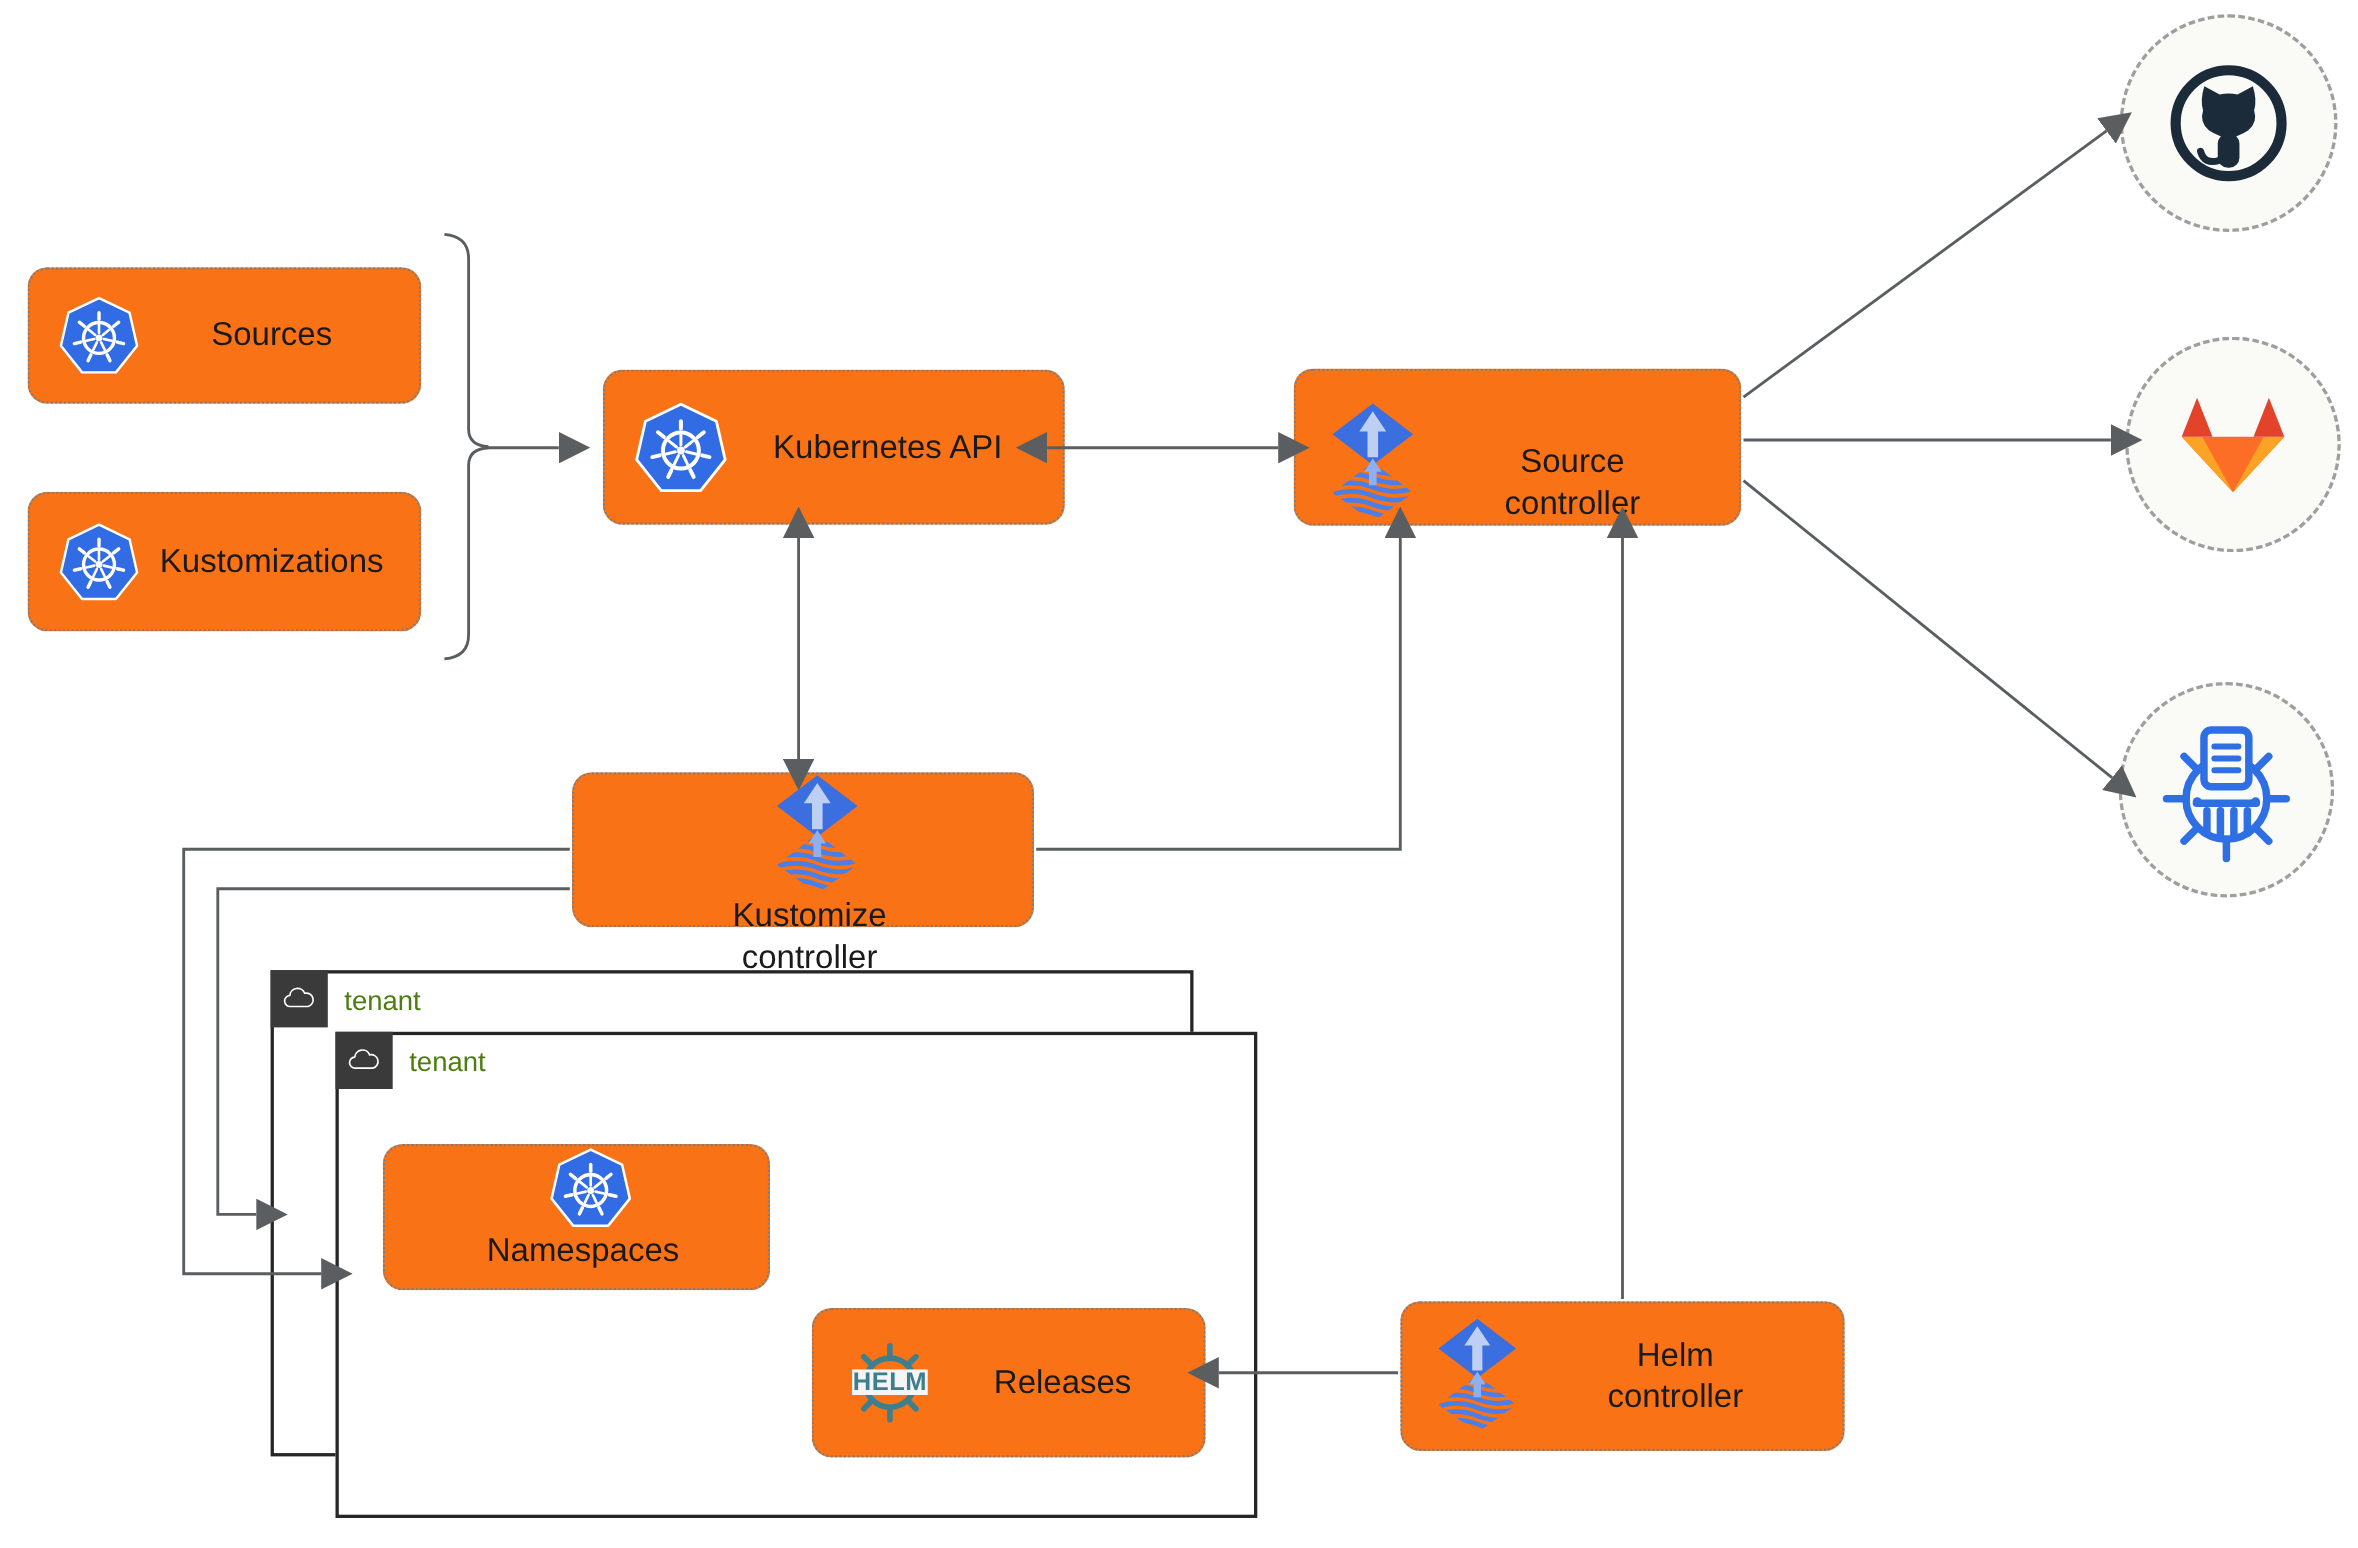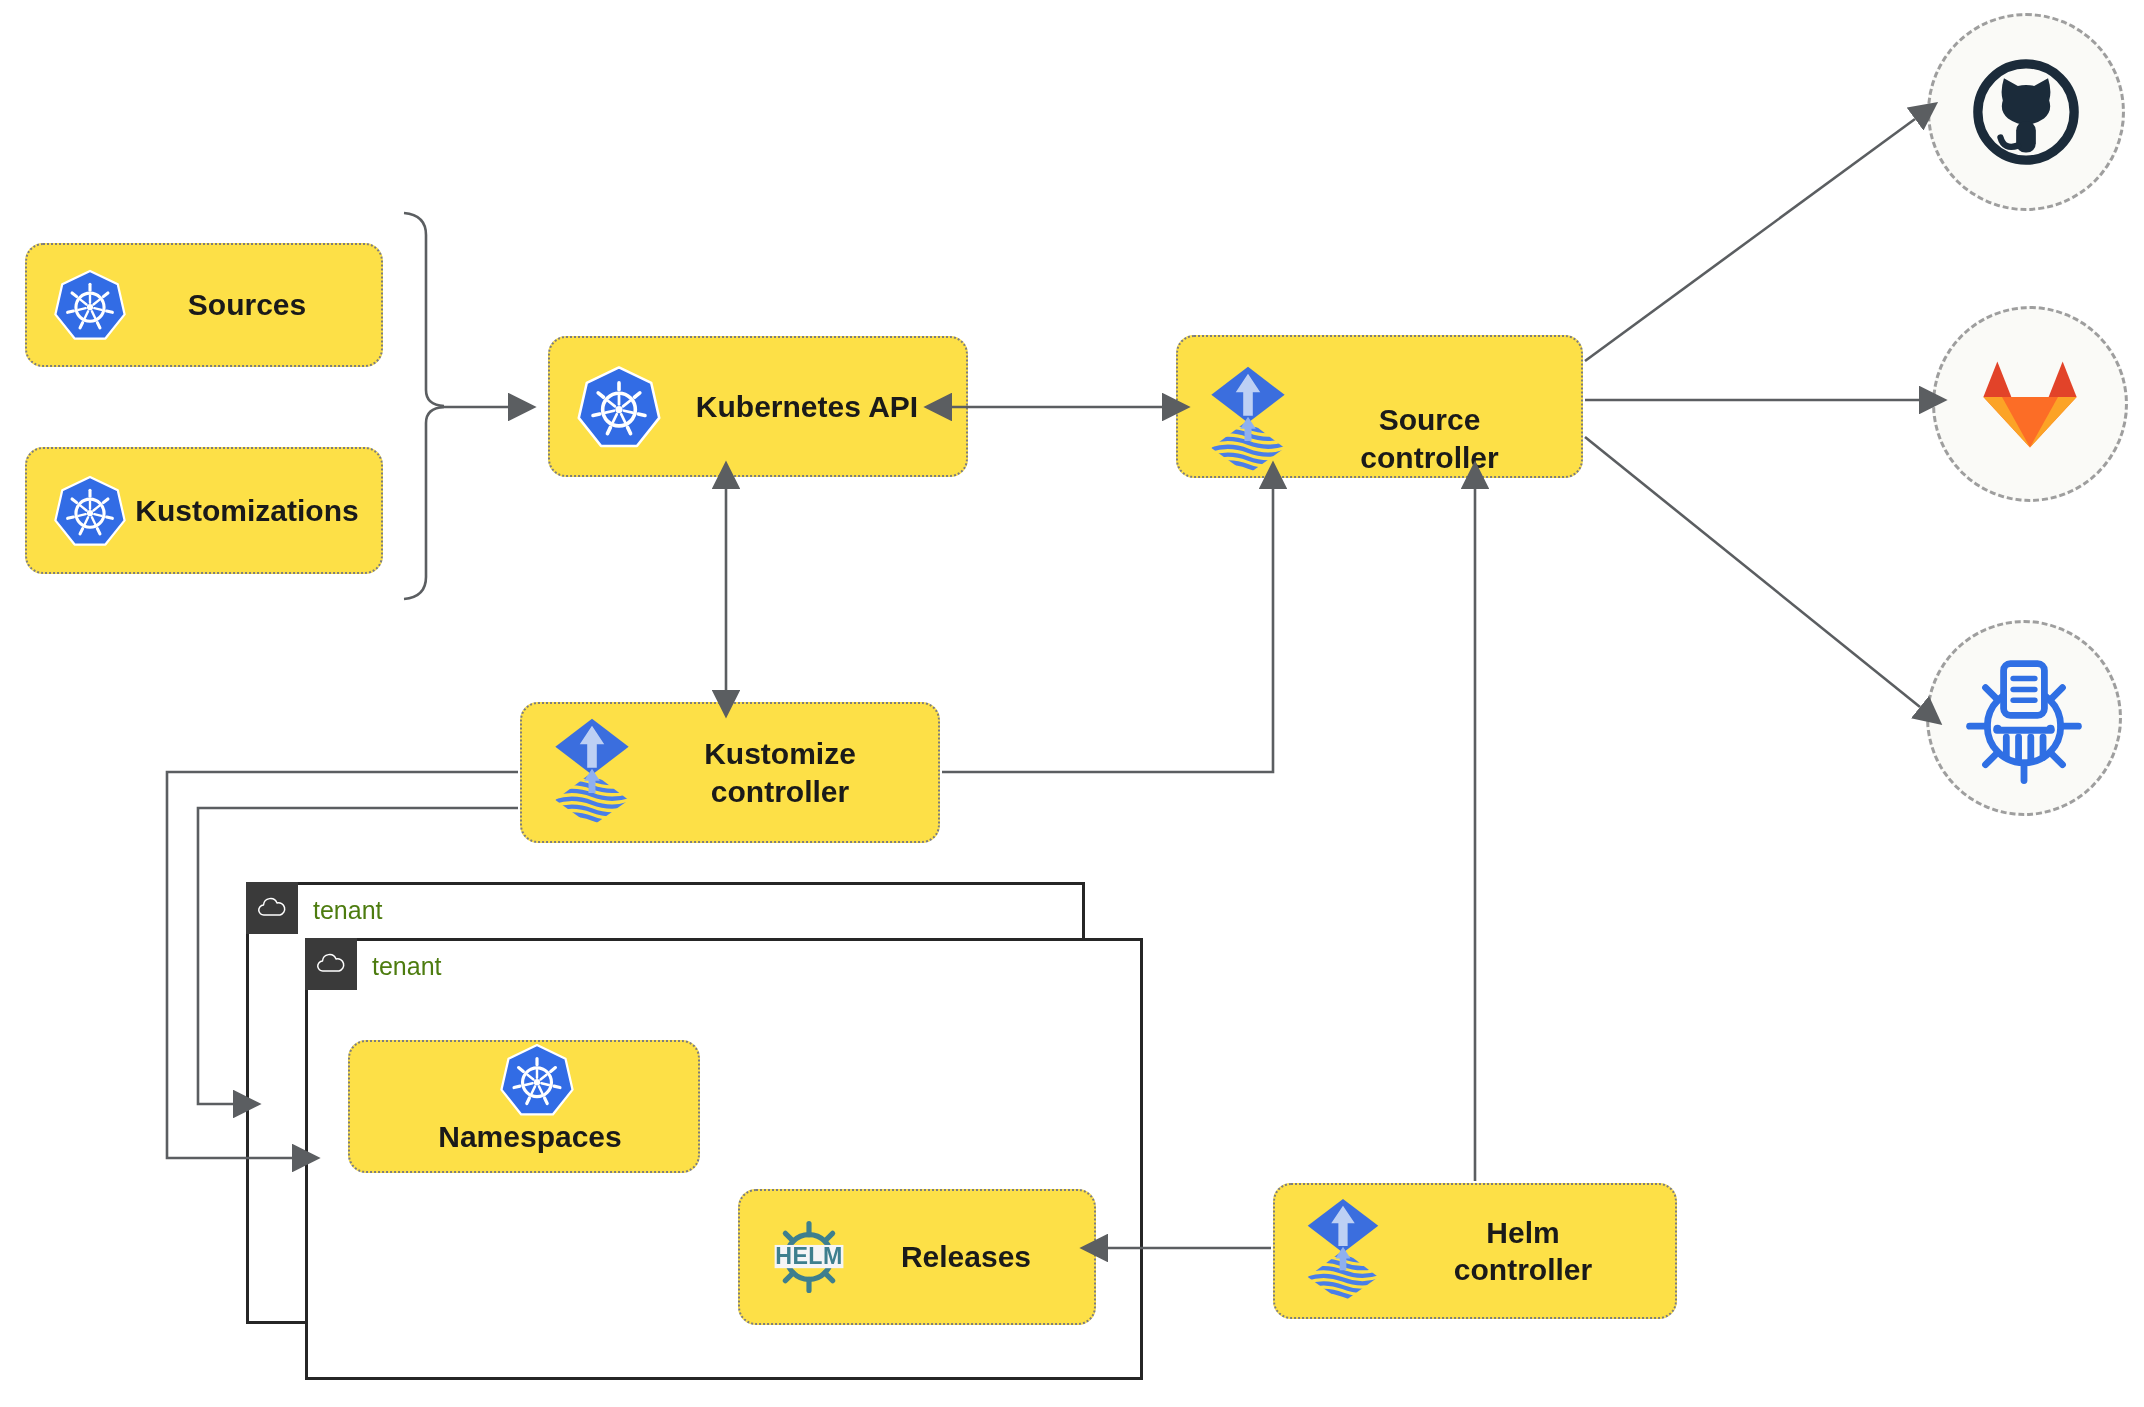--- a/index.html
+++ b/index.html
@@ -1,29 +1,29 @@
 <!DOCTYPE html>
 <html><head>
 <meta charset="utf-8">
 <style>
   html,body{margin:0;padding:0;background:#ffffff;}
   .canvas{position:relative;width:2144px;height:1407px;background:#ffffff;
           font-family:"Liberation Sans", sans-serif;overflow:hidden;}
 
   
-  .node{position:absolute;background:#fde047;border:2px dotted #7d7d7d;border-radius:18px;
-        display:flex;align-items:center;padding-left:26px;box-sizing:border-box;z-index:10;font-weight:bold;}
+  .node{position:absolute;background:#f97316;border:2px dotted #7d7d7d;border-radius:18px;
+        display:flex;align-items:center;padding-left:26px;box-sizing:border-box;z-index:10;}
   .node .nlabel{flex:1;text-align:center;font-size:30px;color:#1a1a1a;line-height:1.25;
         white-space:pre-line;padding-right:14px;}
 
   .n-sources{left:25px;top:243px;width:358px;height:124px;}
   .n-kustomizations{left:25px;top:447px;width:358px;height:127px;}
   .n-k8sapi{left:548px;top:336px;width:420px;height:141px;}
   .n-sourcectl{left:1176px;top:335px;width:407px;height:143px;align-items:flex-end;}
-  .n-kustomizectl{left:520px;top:702px;width:420px;height:141px;}
+  .n-kustomizectl{left:520px;top:702px;width:420px;height:141px;flex-direction:column;}
   .n-helmctl{left:1273px;top:1183px;width:404px;height:136px;}
   .n-namespaces{left:40px;top:99px;width:352px;height:133px;flex-direction:column;}
   .n-rbac{left:430px;top:99px;width:355px;height:133px;}
   .n-crds{left:40px;top:248px;width:352px;height:136px;}
   .n-releases{left:430px;top:248px;width:358px;height:136px;}
 
   
   .tenant{position:absolute;background:#ffffff;border:3px solid #262626;box-sizing:border-box;}
   .t-back{left:246px;top:882px;width:839px;height:442px;z-index:5;}
   .t-front{left:305px;top:938px;width:838px;height:442px;z-index:6;}

